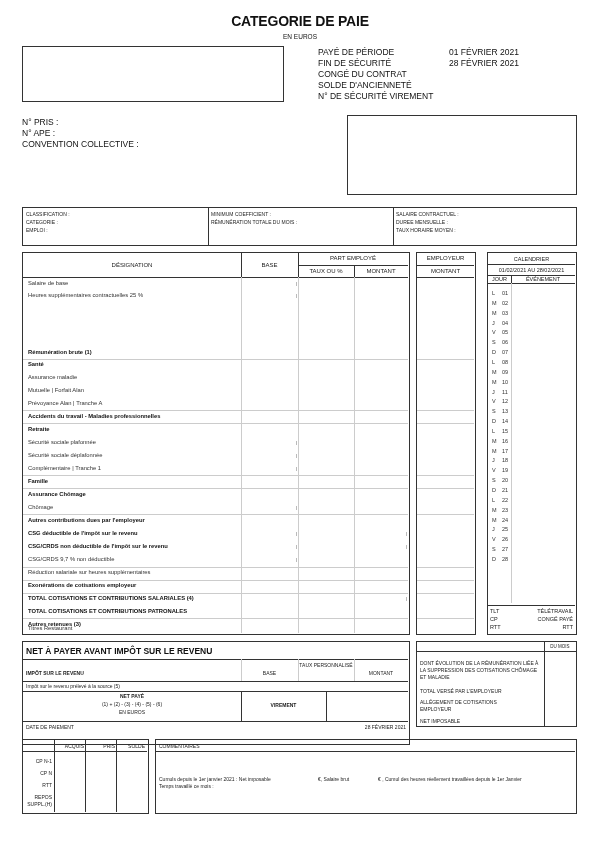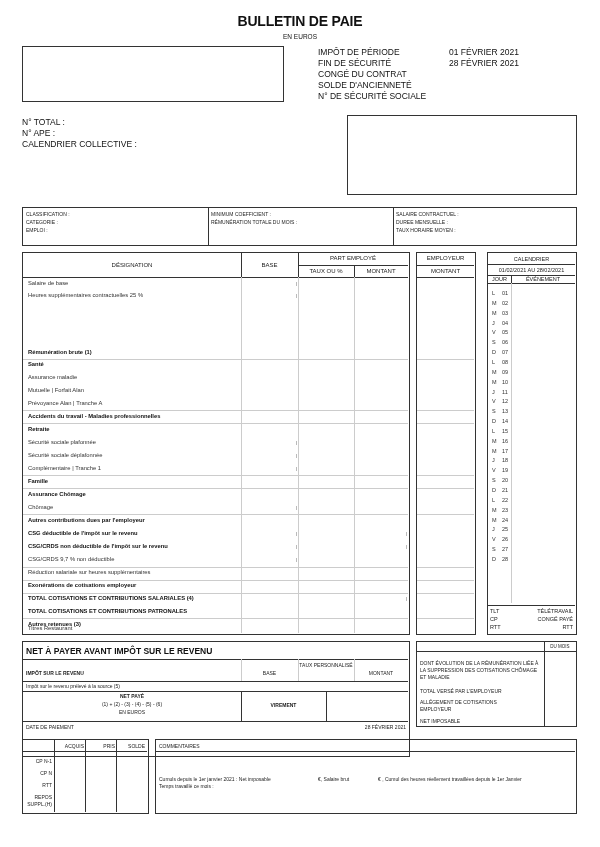--- a/index.html
+++ b/index.html
@@ -20,41 +20,41 @@
   .row-text { position: absolute; left: 5px; font-size: 5.8px; white-space: nowrap; color: #333; }
   .row-text.bold { font-weight: bold; color: #111; }
   .center { text-align: center; }
   .cal-row { position: absolute; left: 4px; font-size: 5.5px; color: #333; white-space: nowrap; }
   .cal-row .d { display: inline-block; width: 10px; }
   .tick { position: absolute; width: 0; height: 4px; border-left: 1px solid #bbb; }
 </style>
 </head>
 <body>
 
-<div class="t title">BULLETIN DE PAIE</div>
+<div class="t title">CATEGORIE DE PAIE</div>
 <div class="t subtitle">EN EUROS</div>
 
 <div class="box" style="left:22px;top:46px;width:262px;height:56px;"></div>
 
 <div class="abs" style="left:318px;top:47px;">
-  <div class="t hdr-label" style="top:0">IMPÔT DE PÉRIODE</div>
+  <div class="t hdr-label" style="top:0">PAYÉ DE PÉRIODE</div>
   <div class="t hdr-label" style="top:11px">FIN DE SÉCURITÉ</div>
   <div class="t hdr-label" style="top:22px">CONGÉ DU CONTRAT</div>
   <div class="t hdr-label" style="top:33px">SOLDE D'ANCIENNETÉ</div>
-  <div class="t hdr-label" style="top:44px">N° DE SÉCURITÉ SOCIALE</div>
+  <div class="t hdr-label" style="top:44px">N° DE SÉCURITÉ VIREMENT</div>
 </div>
 <div class="abs" style="left:449px;top:47px;">
   <div class="t hdr-label" style="top:0">01 FÉVRIER 2021</div>
   <div class="t hdr-label" style="top:11px">28 FÉVRIER 2021</div>
 </div>
 
 <div class="abs" style="left:22px;top:117px;">
-  <div class="t hdr-label" style="top:0">N° TOTAL :</div>
+  <div class="t hdr-label" style="top:0">N° PRIS :</div>
   <div class="t hdr-label" style="top:11px">N° APE :</div>
-  <div class="t hdr-label" style="top:22px">CALENDRIER COLLECTIVE :</div>
+  <div class="t hdr-label" style="top:22px">CONVENTION COLLECTIVE :</div>
 </div>
 
 <div class="box" style="left:347px;top:115px;width:230px;height:80px;"></div>
 
 <div class="box" style="left:22px;top:207px;width:555px;height:39px;">
   <div class="dark-v" style="left:185px;top:0;height:37px;"></div>
   <div class="dark-v" style="left:370px;top:0;height:37px;"></div>
   <div class="t tiny" style="left:3px;top:3px;">CLASSIFICATION :</div>
   <div class="t tiny" style="left:3px;top:11px;">CATEGORIE :</div>
   <div class="t tiny" style="left:3px;top:19px;">EMPLOI :</div>
@@ -195,21 +195,21 @@
   <div class="abs" style="left:0;top:355px;width:87px;">
     <div class="t small" style="left:2px;top:0;">TLT</div>
     <div class="t small" style="right:2px;top:0;">TÉLÉTRAVAIL</div>
     <div class="t small" style="left:2px;top:8px;">CP</div>
     <div class="t small" style="right:2px;top:8px;">CONGÉ PAYÉ</div>
     <div class="t small" style="left:2px;top:16px;">RTT</div>
     <div class="t small" style="right:2px;top:16px;">RTT</div>
   </div>
 </div>
 
-<div class="box" style="left:22px;top:641px;width:388px;height:116px;border-width:1.5px;">
+<div class="box" style="left:22px;top:641px;width:388px;height:104px;border-width:1.5px;">
   <div class="t" style="left:3px;top:4px;font-size:8.5px;font-weight:bold;">NET À PAYER AVANT IMPÔT SUR LE REVENU</div>
   <div class="dark-h" style="left:0;top:17px;width:385px;"></div>
   <div class="cell-line-v" style="left:218px;top:17px;height:22px;"></div>
   <div class="cell-line-v" style="left:275px;top:17px;height:22px;"></div>
   <div class="cell-line-v" style="left:331px;top:17px;height:22px;"></div>
   <div class="t tiny" style="left:3px;top:28px;font-weight:bold;">IMPÔT SUR LE REVENU</div>
   <div class="t tiny center" style="left:218px;width:57px;top:28px;">BASE</div>
   <div class="t tiny center" style="left:275px;width:56px;top:20px;white-space:normal;line-height:7px;">TAUX PERSONNALISÉ</div>
   <div class="t tiny center" style="left:331px;width:54px;top:28px;">MONTANT</div>
   <div class="dark-h" style="left:0;top:39px;width:385px;"></div>

